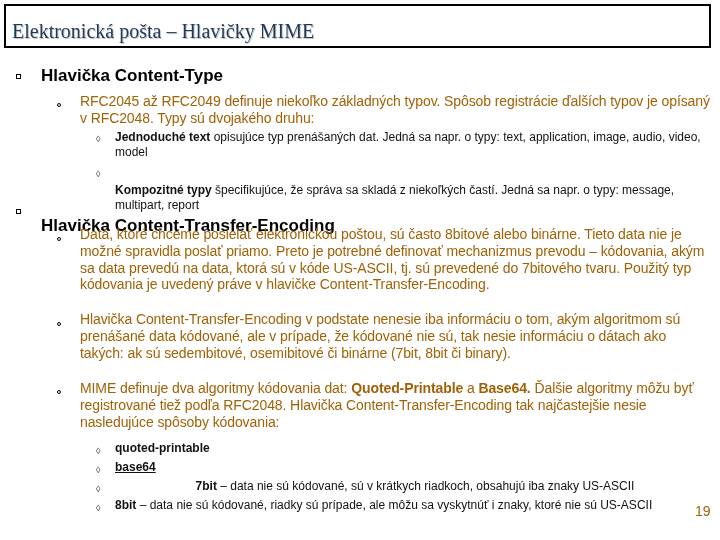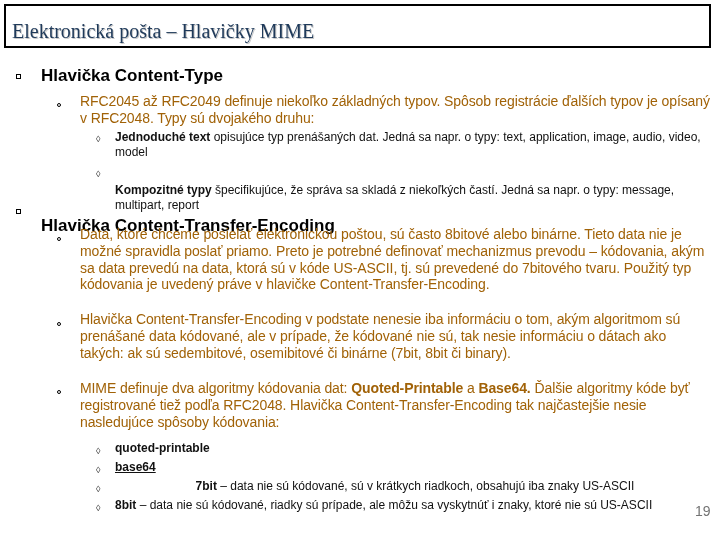--- a/index.html
+++ b/index.html
@@ -31,21 +31,21 @@
       color: #a16207; letter-spacing: -0.1px;
     }
     .l3-bullet {
       position: absolute; left: 96px; font-size: 9px; line-height: 10px; color: #333;
     }
     .l3-text {
       position: absolute; left: 115px; width: 600px; font-size: 12px; line-height: 14.5px; color: #111;
     }
     b { font-weight: bold; }
     .page-number {
-      position: absolute; left: 695px; top: 503px; font-size: 14px; color: #737373;
+      position: absolute; left: 695px; top: 503px; font-size: 14px; color: #a16207;
     }
   </style>
 </head>
 <body>
 
 <div class="title-box">
   <div class="title-text">Elektronická pošta – Hlavičky MIME</div>
 </div>
 
 <div class="content">
@@ -65,21 +65,21 @@
   <div class="l1-bullet" style="top:209px;"></div>
   <div class="l1-text" style="top:216px;">Hlavička Content-Transfer-Encoding</div>
 
   <div class="l2-bullet" style="top:237px;"></div>
   <div class="l2-text" style="top:226px;">Data, ktoré chceme posielať elektronickou poštou, sú často 8bitové alebo binárne. Tieto data nie je možné spravidla poslať priamo. Preto je potrebné definovať mechanizmus prevodu – kódovania, akým sa data prevedú na data, ktorá sú v kóde US-ASCII, tj. sú prevedené do 7bitového tvaru. Použitý typ kódovania je uvedený práve v hlavičke Content-Transfer-Encoding.</div>
 
   <div class="l2-bullet" style="top:322px;"></div>
   <div class="l2-text" style="top:311px;">Hlavička  Content-Transfer-Encoding v podstate nenesie iba informáciu o tom, akým algoritmom sú prenášané data kódované, ale v prípade, že kódované nie sú, tak nesie informáciu o dátach ako takých: ak sú sedembitové, osemibitové či binárne (7bit, 8bit či binary).</div>
 
   <div class="l2-bullet" style="top:390px;"></div>
-  <div class="l2-text" style="top:380px;"><span>MIME definuje dva algoritmy kódovania dat: </span><b>Quoted-Printable</b><span> a </span><b>Base64.</b><span> Ďalšie algoritmy kóde byť registrované tiež podľa RFC2048. Hlavička Content-Transfer-Encoding tak najčastejšie nesie nasledujúce spôsoby kódovania:</span></div>
+  <div class="l2-text" style="top:380px;"><span>MIME definuje dva algoritmy kódovania dat: </span><b>Quoted-Printable</b><span> a </span><b>Base64.</b><span> Ďalšie algoritmy môžu byť registrované tiež podľa RFC2048. Hlavička Content-Transfer-Encoding tak najčastejšie nesie nasledujúce spôsoby kódovania:</span></div>
 
   <div class="l3-bullet" style="top:446px;">◊</div>
   <div class="l3-text" style="top:441px;"><b>quoted-printable</b><span></span></div>
 
   <div class="l3-bullet" style="top:465px;">◊</div>
   <div class="l3-text" style="top:460px;text-decoration:underline;"><b>base64</b><span></span></div>
 
   <div class="l3-bullet" style="top:484px;">◊</div>
   <div class="l3-text" style="top:479px;text-align:center;"><b>7bit</b><span> – data nie sú kódované, sú v krátkych riadkoch, obsahujú iba znaky US-ASCII</span></div>
 

